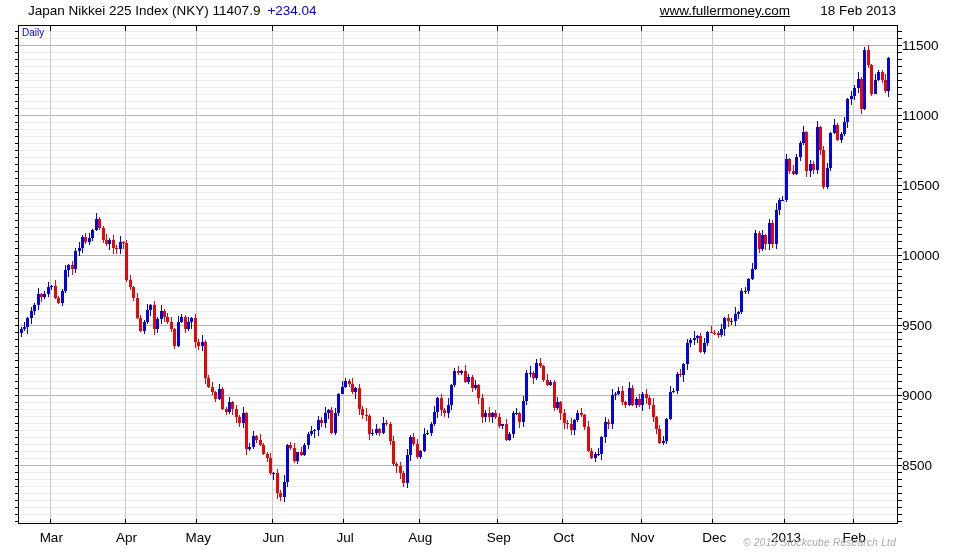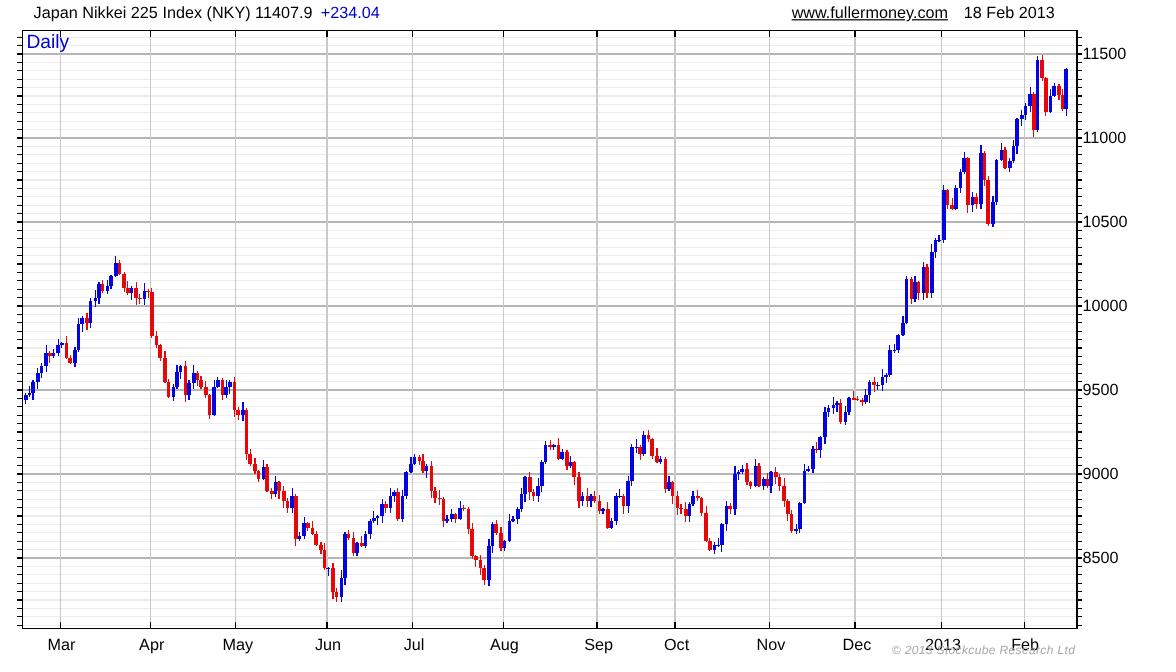--- a/index.html
+++ b/index.html
@@ -1,22 +1,22 @@
 <!DOCTYPE html>
 <html><head>
 <meta charset="utf-8">
 <style>
   html,body{margin:0;padding:0;background:#ffffff;}
   body{width:980px;height:560px;position:relative;font-family:"Liberation Sans",sans-serif;overflow:hidden;}
   .hdr{position:absolute;top:3px;font-size:13.5px;color:#000;white-space:nowrap;}
   #hdr-left{left:28px;}
   #hdr-site{right:190px;text-decoration:underline;}
-  #hdr-date{right:101px;}
+  #hdr-date{right:84px;}
   #hdr-left .chg{color:#0000cc;margin-left:7px;}
-  #daily-label{position:absolute;left:22px;top:27px;font-size:16px;color:#0000cc;}
+  #daily-label{position:absolute;left:22px;top:27px;font-size:10px;color:#0000cc;}
   #copyright{position:absolute;top:537px;right:84px;font-size:10px;color:#a8a8a8;letter-spacing:0.3px;font-style:italic;}
   #chart-svg{position:absolute;left:0;top:0;}
 </style>
 </head>
 <body>
 
 <svg id="chart-svg" width="980" height="560">
     <g shape-rendering="crispEdges">
       <line x1="19" y1="521" x2="897" y2="521" stroke="#ededed" stroke-width="1"></line>
       <line x1="19" y1="514" x2="897" y2="514" stroke="#ededed" stroke-width="1"></line>

